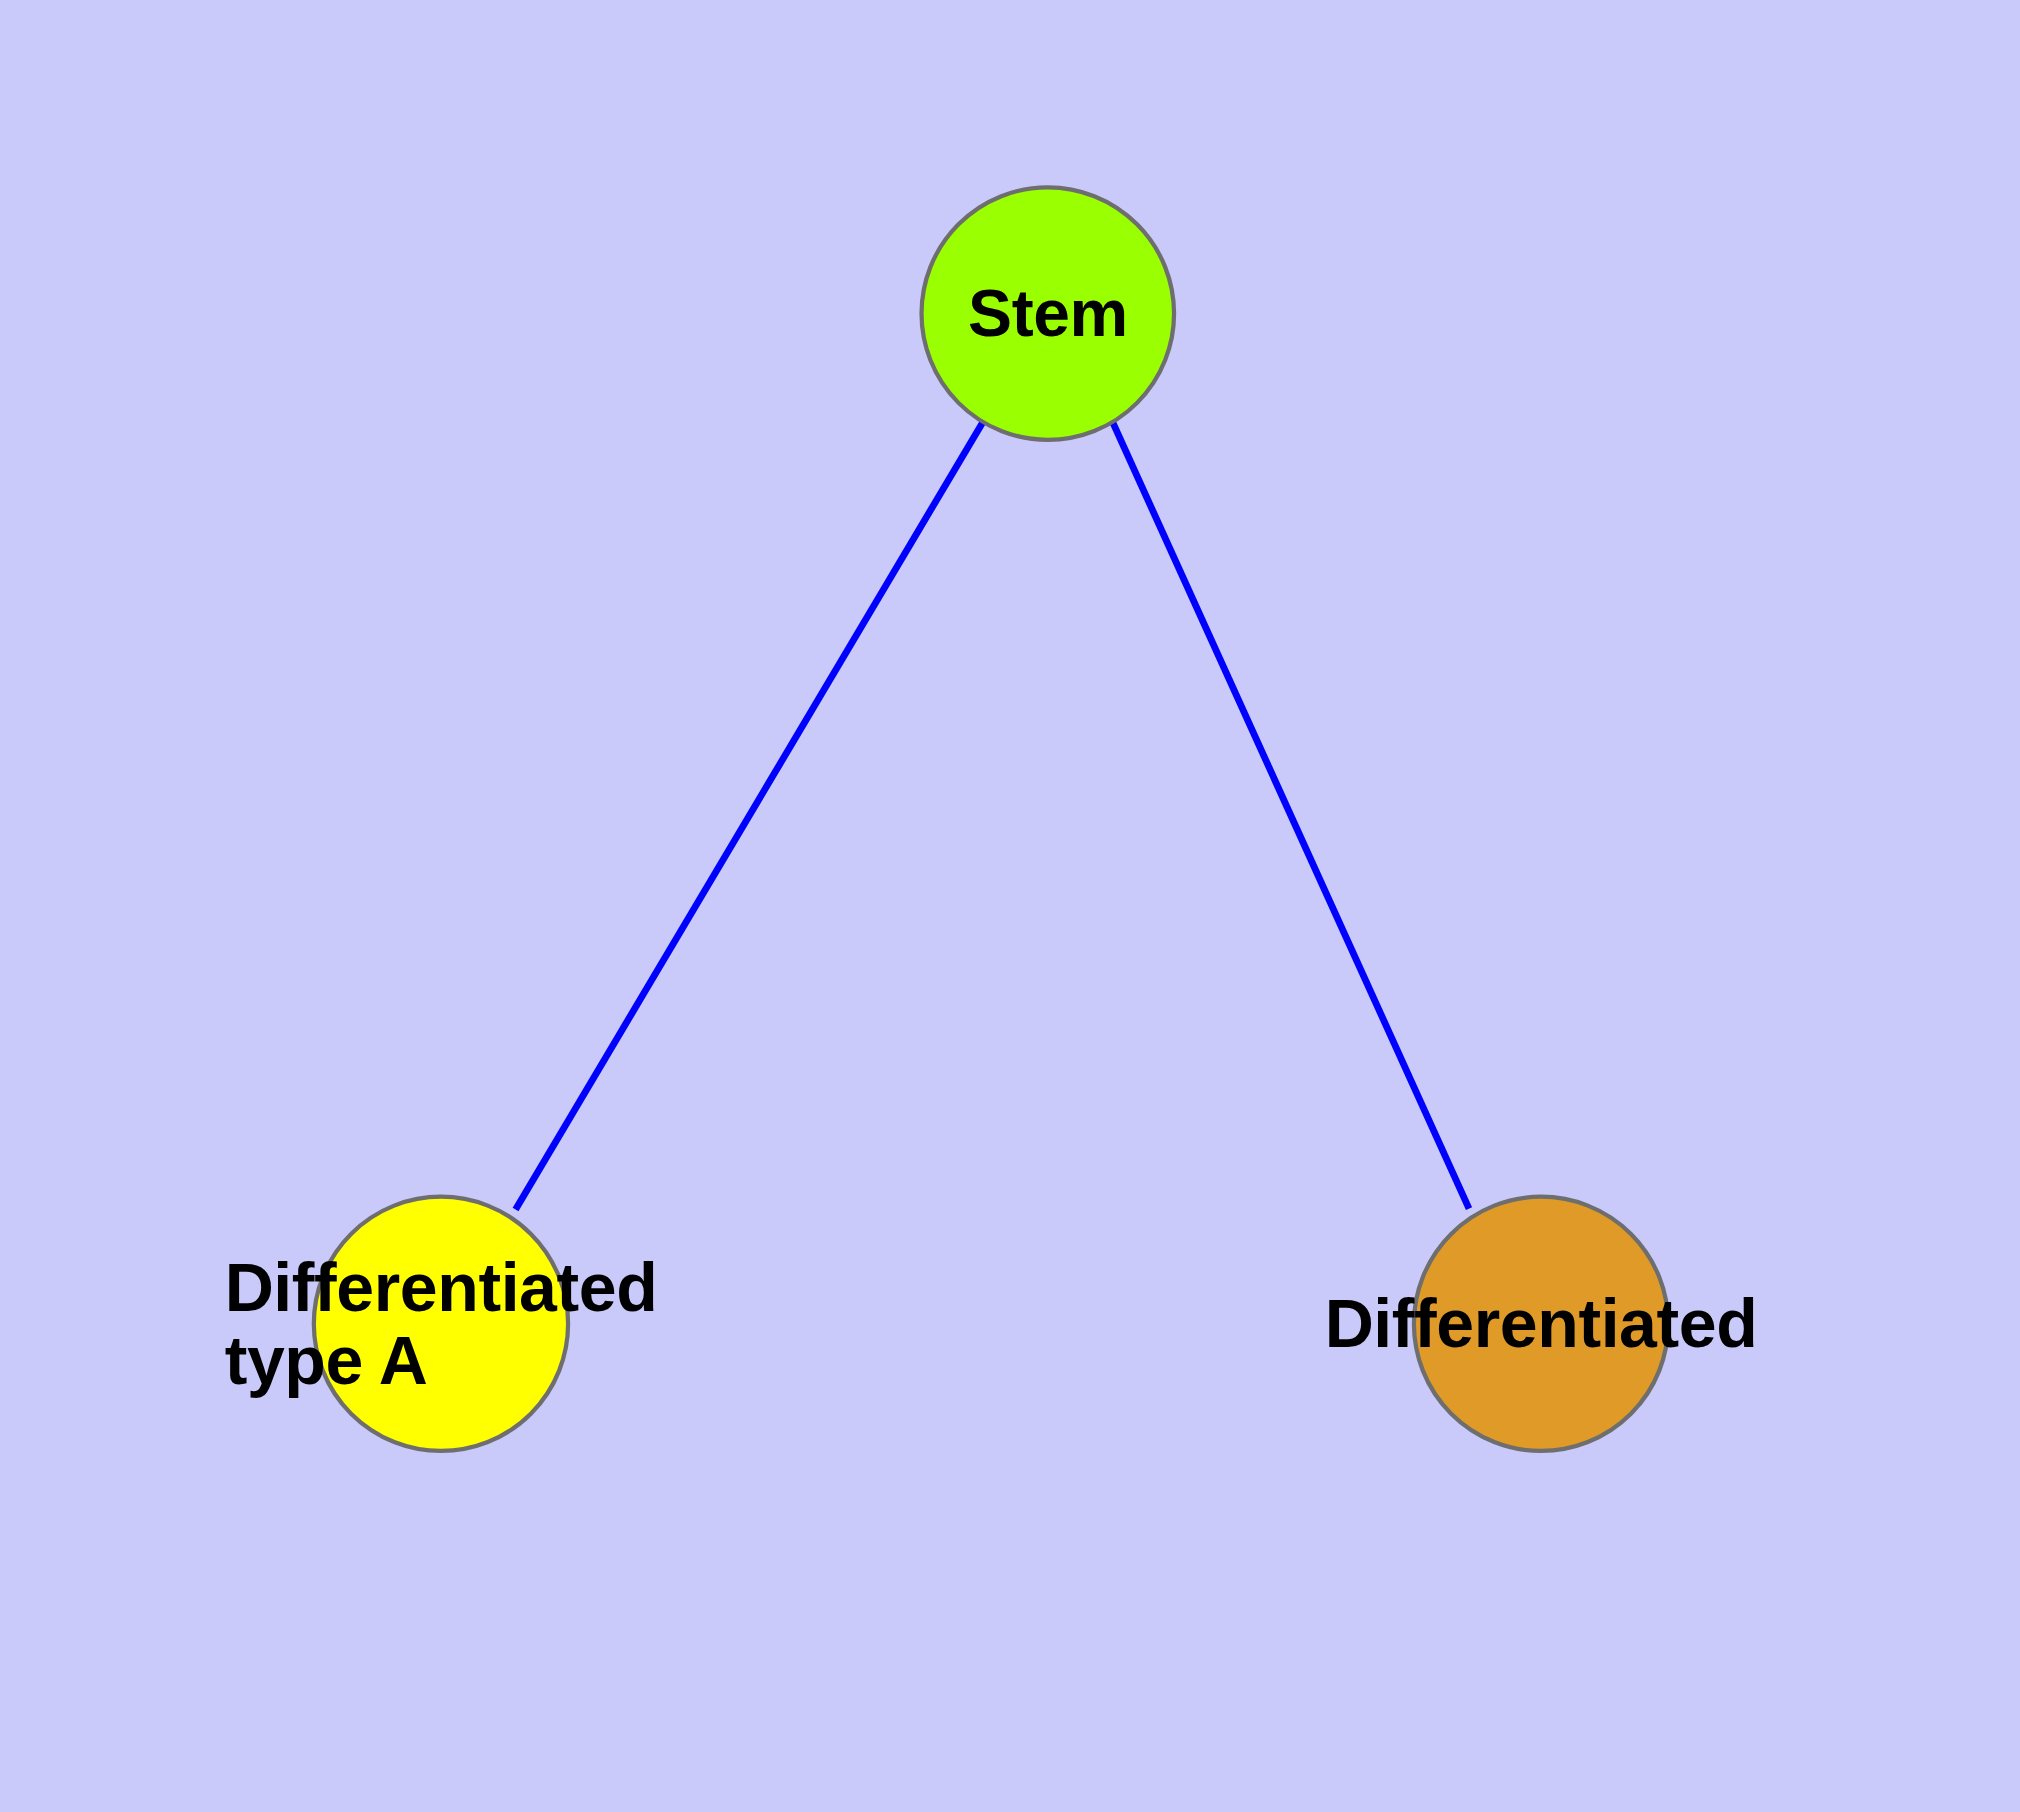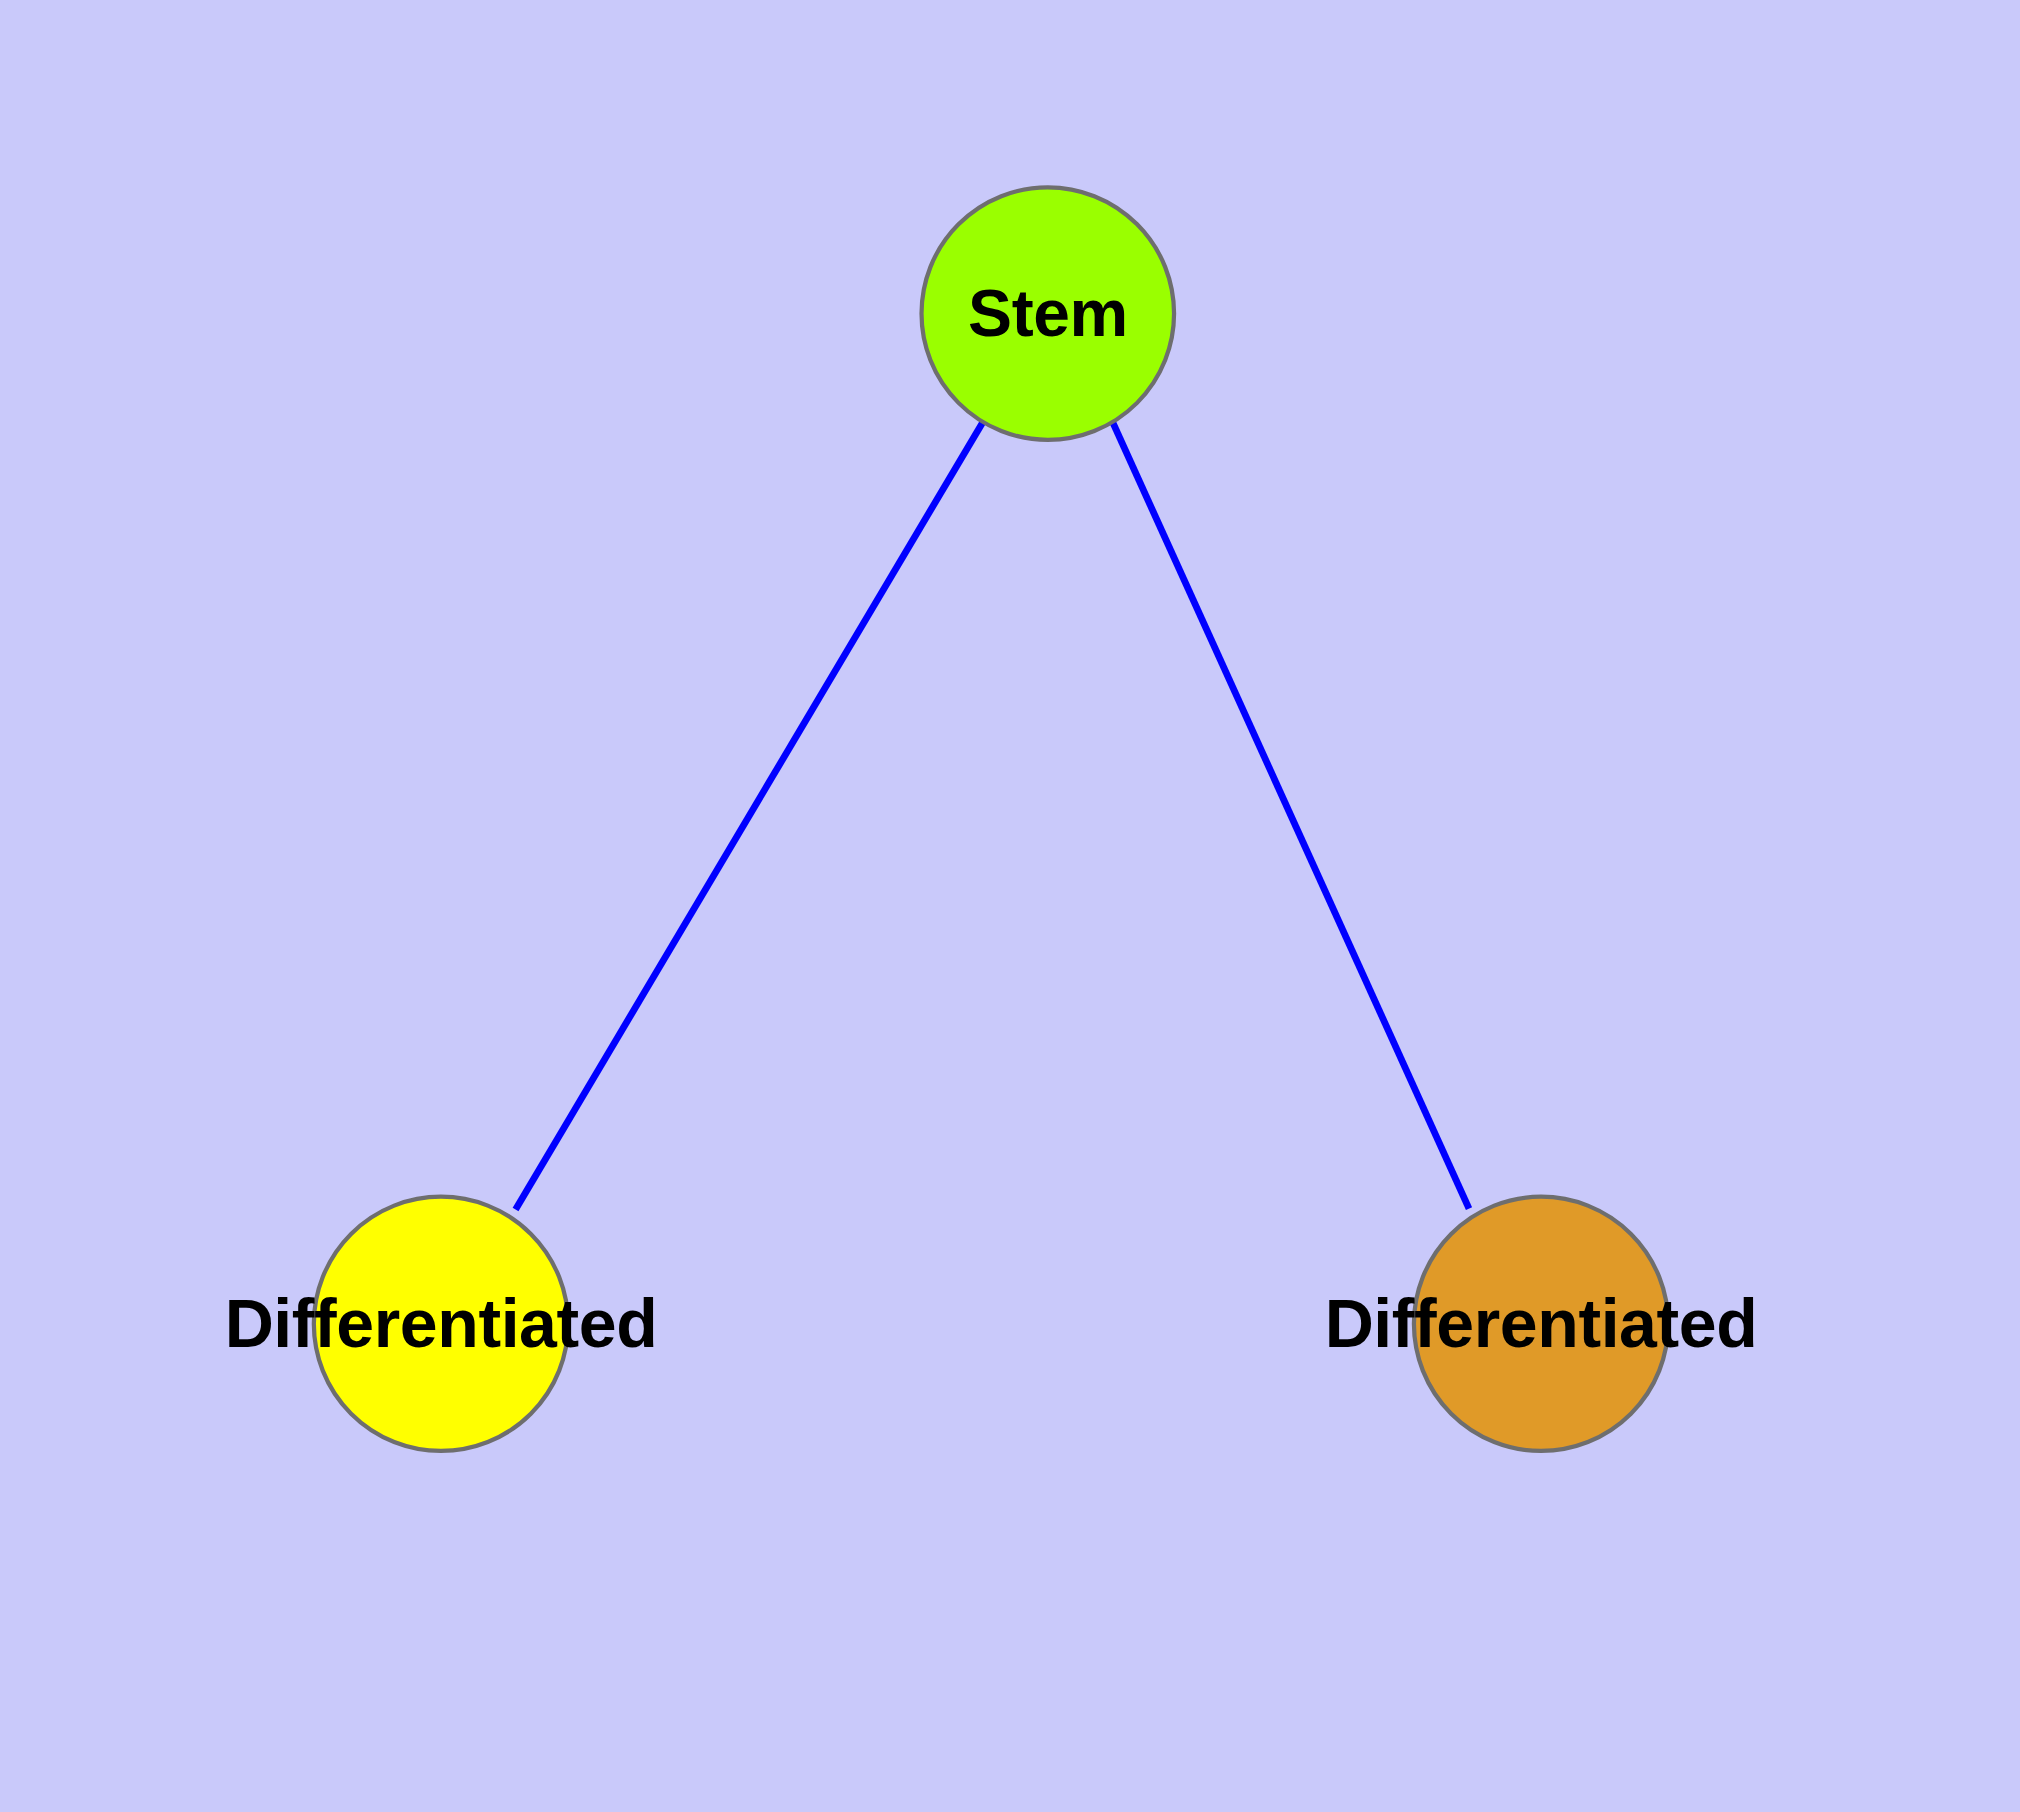--- a/index.html
+++ b/index.html
@@ -70,18 +70,18 @@
       </g>
     <g id="nodes-layer">
         <circle cx="1236" cy="370" r="149" fill="#9aff00" stroke="#6e6e6e" stroke-width="5"></circle>
         <circle cx="520" cy="1562" r="150" fill="#ffff00" stroke="#6e6e6e" stroke-width="5"></circle>
         <circle cx="1818" cy="1562" r="150" fill="#e09a28" stroke="#6e6e6e" stroke-width="5"></circle>
       </g>
   </svg>
 
   <div class="node-label label-stem">Stem</div>
 
-  <div class="node-label label-a"><span>Differentiated</span><br></div>
+  <div class="node-label label-a"><span>Differentiated</span><br><span>type A</span></div>
 
   <div class="node-label label-b"><span>Differentiated</span><br></div>
 
 </div>
 
 
 </body></html>

